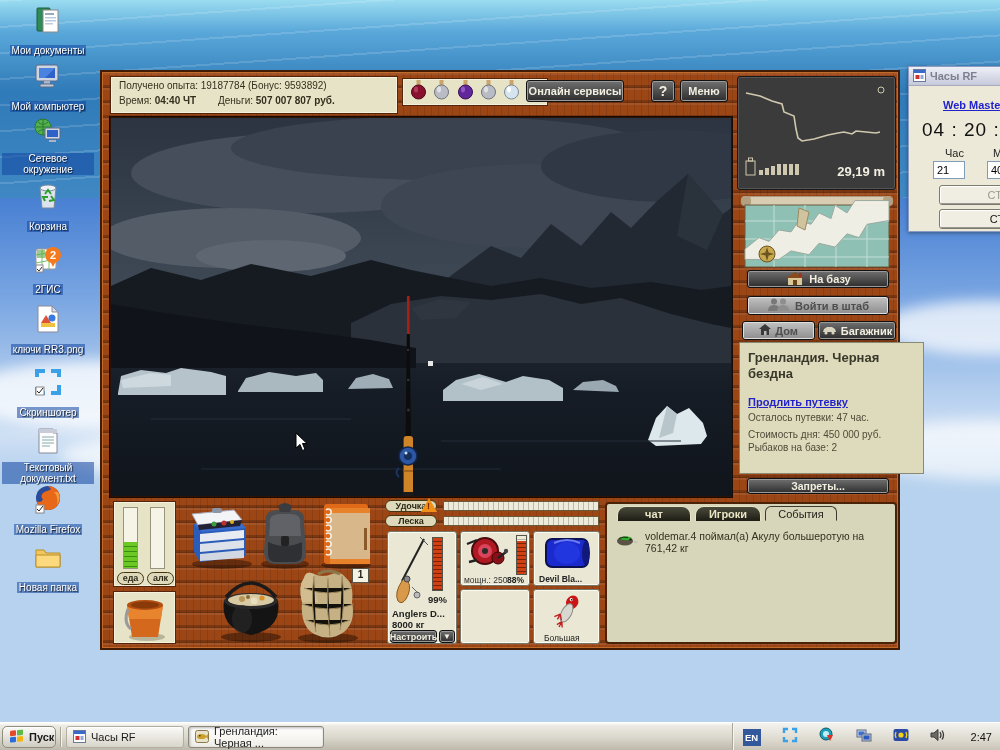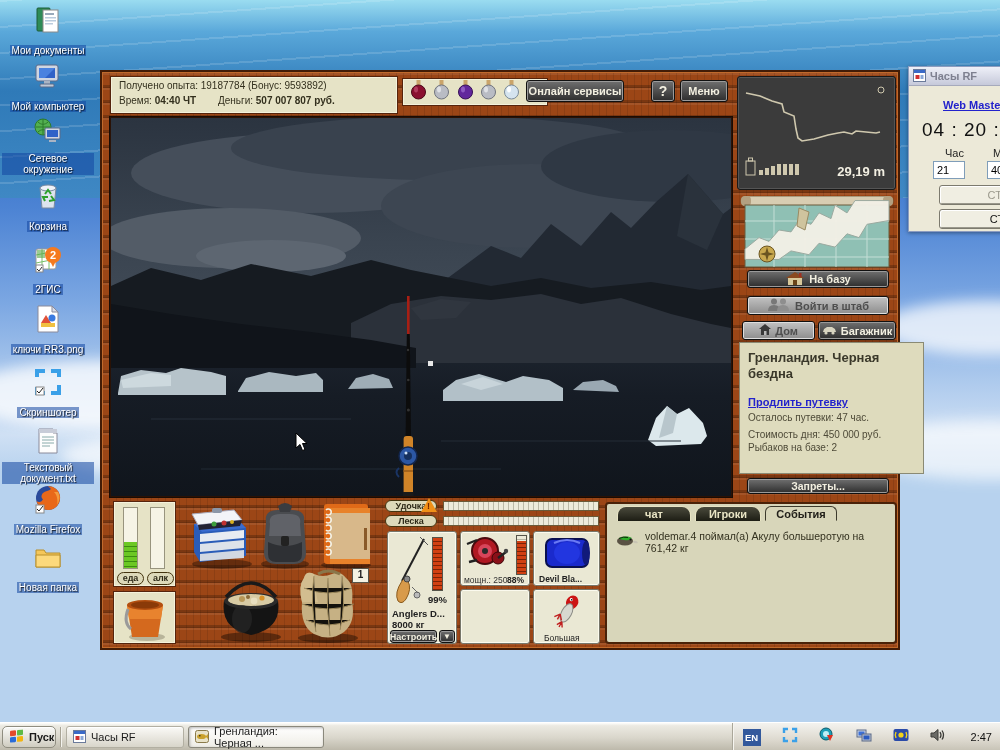--- a/index.html
+++ b/index.html
@@ -34,21 +34,21 @@
   .gbtn.gray{background:linear-gradient(180deg,#c2c2c2,#8d8d8d);color:#4e4e4e;box-shadow:inset 0 0 0 1px #dedede}
   .seg-h{height:10px;border:1px solid #6a5a38;background:repeating-linear-gradient(90deg,#edebdb 0 4px,#bcbaa8 4px 5px)}
   .pill{background:#ddd9ba;border:1px solid #44340f;border-radius:8px;font-size:9px;font-weight:bold;color:#2e2a18;
     text-align:center;line-height:11px}
   .cell{position:absolute;background:#eae8d4;border:1px solid #77766a;border-radius:3px;box-shadow:inset 0 0 0 1px #fbfaee}
   .vbar{position:absolute;width:11px;border:1px solid #55544a;background:repeating-linear-gradient(180deg,#d14012 0 3px,#7c2206 3px 4px)}
   .vbar .empty{position:absolute;left:0;top:0;width:100%;background:repeating-linear-gradient(180deg,#ecead8 0 3px,#b4b2a0 3px 4px)}
   .tab-dark{background:linear-gradient(180deg,#4a4a3c,#1d1d14);color:#e8e4c4;border:1px solid #e8e4c4;border-bottom:none;
     border-radius:9px 9px 0 0;font-size:11px;font-weight:bold;text-align:center}
   .tab-light{background:#d8d6ba;color:#22201a;border:1px solid #3c3a2c;border-bottom-color:#d8d6ba;
-    border-radius:6px 6px 0 0;font-size:11px;font-weight:bold;text-align:center}
+    border-radius:6px 6px 0 0;font-size:11px;font-weight:normal;text-align:center}
   .small{font-size:10px;color:#4e4a38}
 
   
   #clockwin{left:908px;top:66px;width:176px;height:166px;background:#ece9d8;border:1px solid #8c9cc0;box-shadow:0 1px 4px rgba(0,0,0,.4)}
   .xp-title{height:19px;background:linear-gradient(180deg,#eef0f8,#c6c9da);border-bottom:1px solid #a6aabc;
     display:flex;align-items:center;gap:4px;padding:0 4px;color:#7e8090;font-size:11px;font-weight:bold}
   .xpbtn{position:absolute;background:#f0eee2;border:1px solid #7c7a6e;border-radius:3px;
     box-shadow:inset 1px 1px 0 #fff,inset -1px -1px 0 #9a988c;font-size:11px;text-align:center;cursor:pointer}
   .xpinput{position:absolute;background:#fff;border:1px solid #7f9db9;font-size:11px;padding:1px 3px;width:32px;height:18px;font-family:"Liberation Sans",sans-serif}
 

